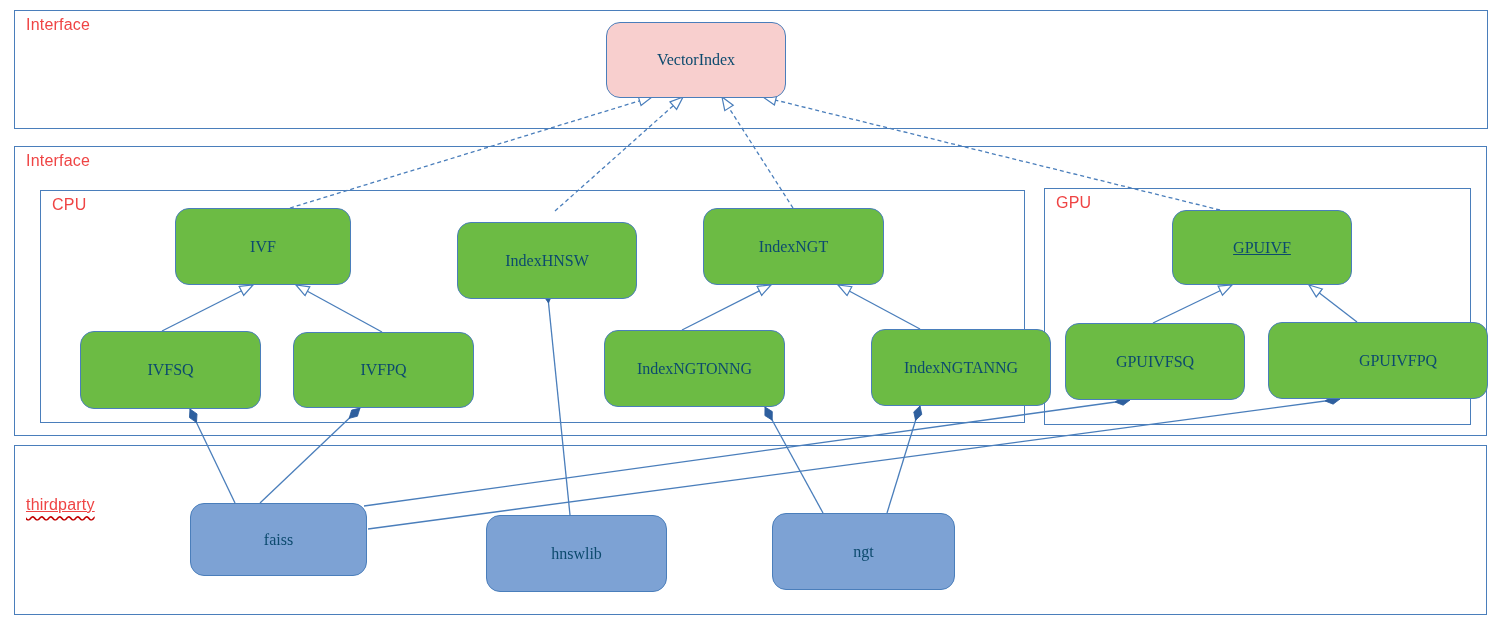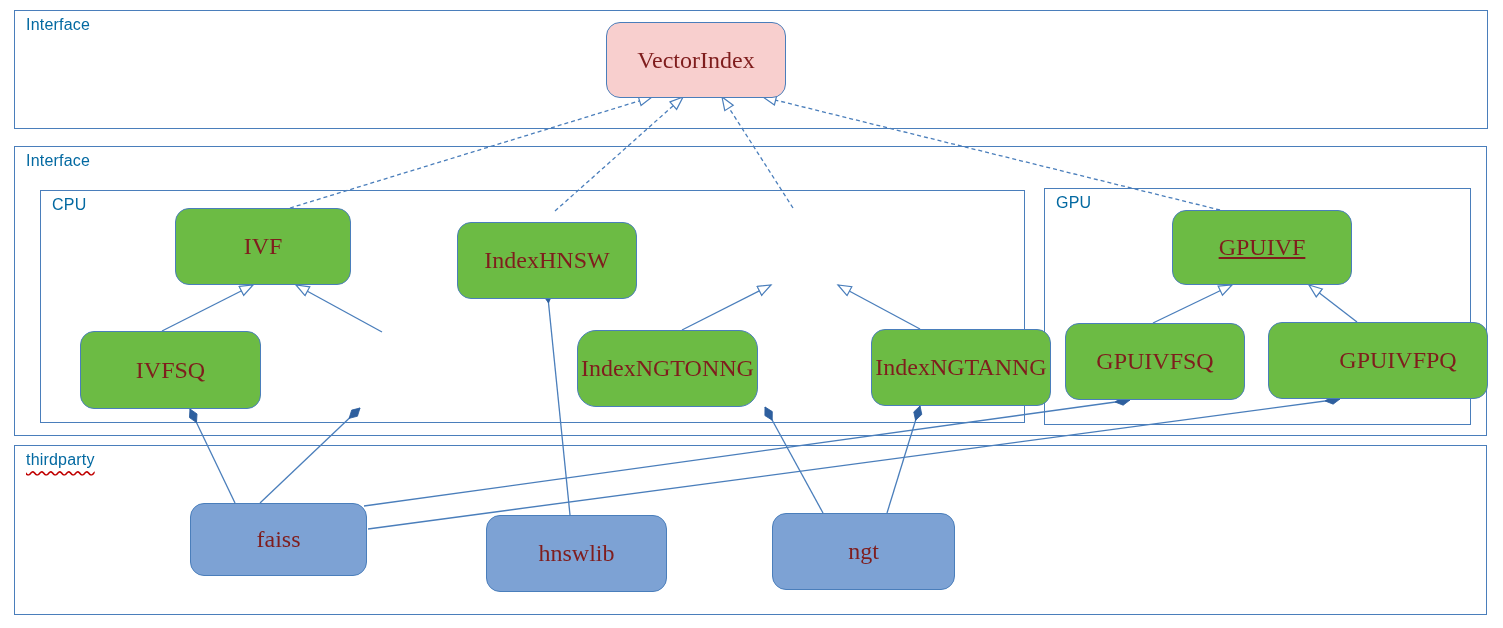--- a/index.html
+++ b/index.html
@@ -1,36 +1,36 @@
 <!DOCTYPE html>
 <html><head>
 <meta charset="utf-8">
 <style>
   html,body{margin:0;padding:0;background:#ffffff;}
   #stage{position:relative;width:1503px;height:628px;background:#ffffff;
          font-family:"Liberation Sans",sans-serif;overflow:hidden;}
   .container{position:absolute;border:1.6px solid #4a7ebb;background:transparent;z-index:0;}
-  .clabel{position:absolute;top:5px;left:11px;font-size:16px;color:#0369a1;letter-spacing:0.2px;}
-  .tp-underline{}
+  .clabel{position:absolute;top:5px;left:11px;font-size:16px;color:#ef4444;letter-spacing:0.2px;}
+  .tp-underline{text-decoration:underline;margin-top:45px;}
   .tp-squig{text-decoration:underline wavy #c00000;text-underline-offset:5px;}
   .edges{position:absolute;left:0;top:0;width:1503px;height:628px;z-index:1;pointer-events:none;}
   .node{position:absolute;border:1.4px solid #4a7ebb;border-radius:14px;z-index:2;
         display:flex;align-items:center;justify-content:center;
-        font-family:"Liberation Serif",serif;font-size:24px;color:#7f1d1d;}
+        font-family:"Liberation Serif",serif;font-size:16px;color:#0c4a6e;}
   .green{background:#6cbb44;}
   .blue{background:#7da2d4;}
   .pink{background:#f8cfce;}
   
   #n-vectorindex{left:606px;top:22px;width:178px;height:74px;}
   #n-ivf{left:175px;top:208px;width:174px;height:75px;}
   #n-indexhnsw{left:457px;top:211px;width:178px;height:75px;margin-top:11px;}
   #n-indexngt{left:703px;top:208px;width:179px;height:75px;}
   #n-ivfsq{left:80px;top:331px;width:179px;height:76px;text-align:center;}
   #n-ivfpq{left:293px;top:332px;width:179px;height:74px;}
-  #n-indexngtonng{left:577px;top:330px;width:179px;height:75px;border-radius:19px;}
+  #n-indexngtonng{left:604px;top:330px;width:179px;height:75px;}
   #n-indexngtanng{left:827px;top:329px;width:178px;height:75px;margin-left:44px;}
   #n-gpuivf{left:1172px;top:210px;width:178px;height:73px;text-decoration:underline;}
   #n-gpuivfsq{left:1065px;top:323px;width:178px;height:75px;}
   #n-gpuivfpq{left:1268px;top:322px;width:178px;height:75px;padding-left:40px;}
   #n-faiss{left:190px;top:503px;width:175px;height:71px;}
   #n-hnswlib{left:486px;top:515px;width:179px;height:75px;}
   #n-ngt{left:772px;top:513px;width:181px;height:75px;}
   
   #c-interface{left:14px;top:10px;width:1472px;height:117px;}
   #c-implement{left:14px;top:146px;width:1471px;height:288px;}
@@ -86,21 +86,23 @@
     <line x1="364" y1="506" x2="1130" y2="400" stroke="#4a7ebb" stroke-width="1.3" marker-end="url(#diam)"></line>
     <line x1="368" y1="529" x2="1340" y2="399" stroke="#4a7ebb" stroke-width="1.3" marker-end="url(#diam)"></line>
     <line x1="570" y1="515" x2="547" y2="288" stroke="#4a7ebb" stroke-width="1.3" marker-end="url(#diam)"></line>
     <line x1="823" y1="513" x2="765" y2="407" stroke="#4a7ebb" stroke-width="1.3" marker-end="url(#diam)"></line>
     <line x1="887" y1="513" x2="920" y2="406" stroke="#4a7ebb" stroke-width="1.3" marker-end="url(#diam)"></line>
   </svg>
 
   <div class="node pink" id="n-vectorindex">VectorIndex</div>
   <div class="node green" id="n-ivf">IVF</div>
   <div class="node green" id="n-indexhnsw">IndexHNSW</div>
+  <div class="node green" id="n-indexngt">IndexNGT</div>
   <div class="node green" id="n-ivfsq">IVFSQ</div>
+  <div class="node green" id="n-ivfpq">IVFPQ</div>
   <div class="node green" id="n-indexngtonng">IndexNGTONNG</div>
   <div class="node green" id="n-indexngtanng">IndexNGTANNG</div>
   <div class="node green" id="n-gpuivf">GPUIVF</div>
   <div class="node green" id="n-gpuivfsq">GPUIVFSQ</div>
   <div class="node green" id="n-gpuivfpq">GPUIVFPQ</div>
   <div class="node blue" id="n-faiss">faiss</div>
   <div class="node blue" id="n-hnswlib">hnswlib</div>
   <div class="node blue" id="n-ngt">ngt</div>
 
 </div>

